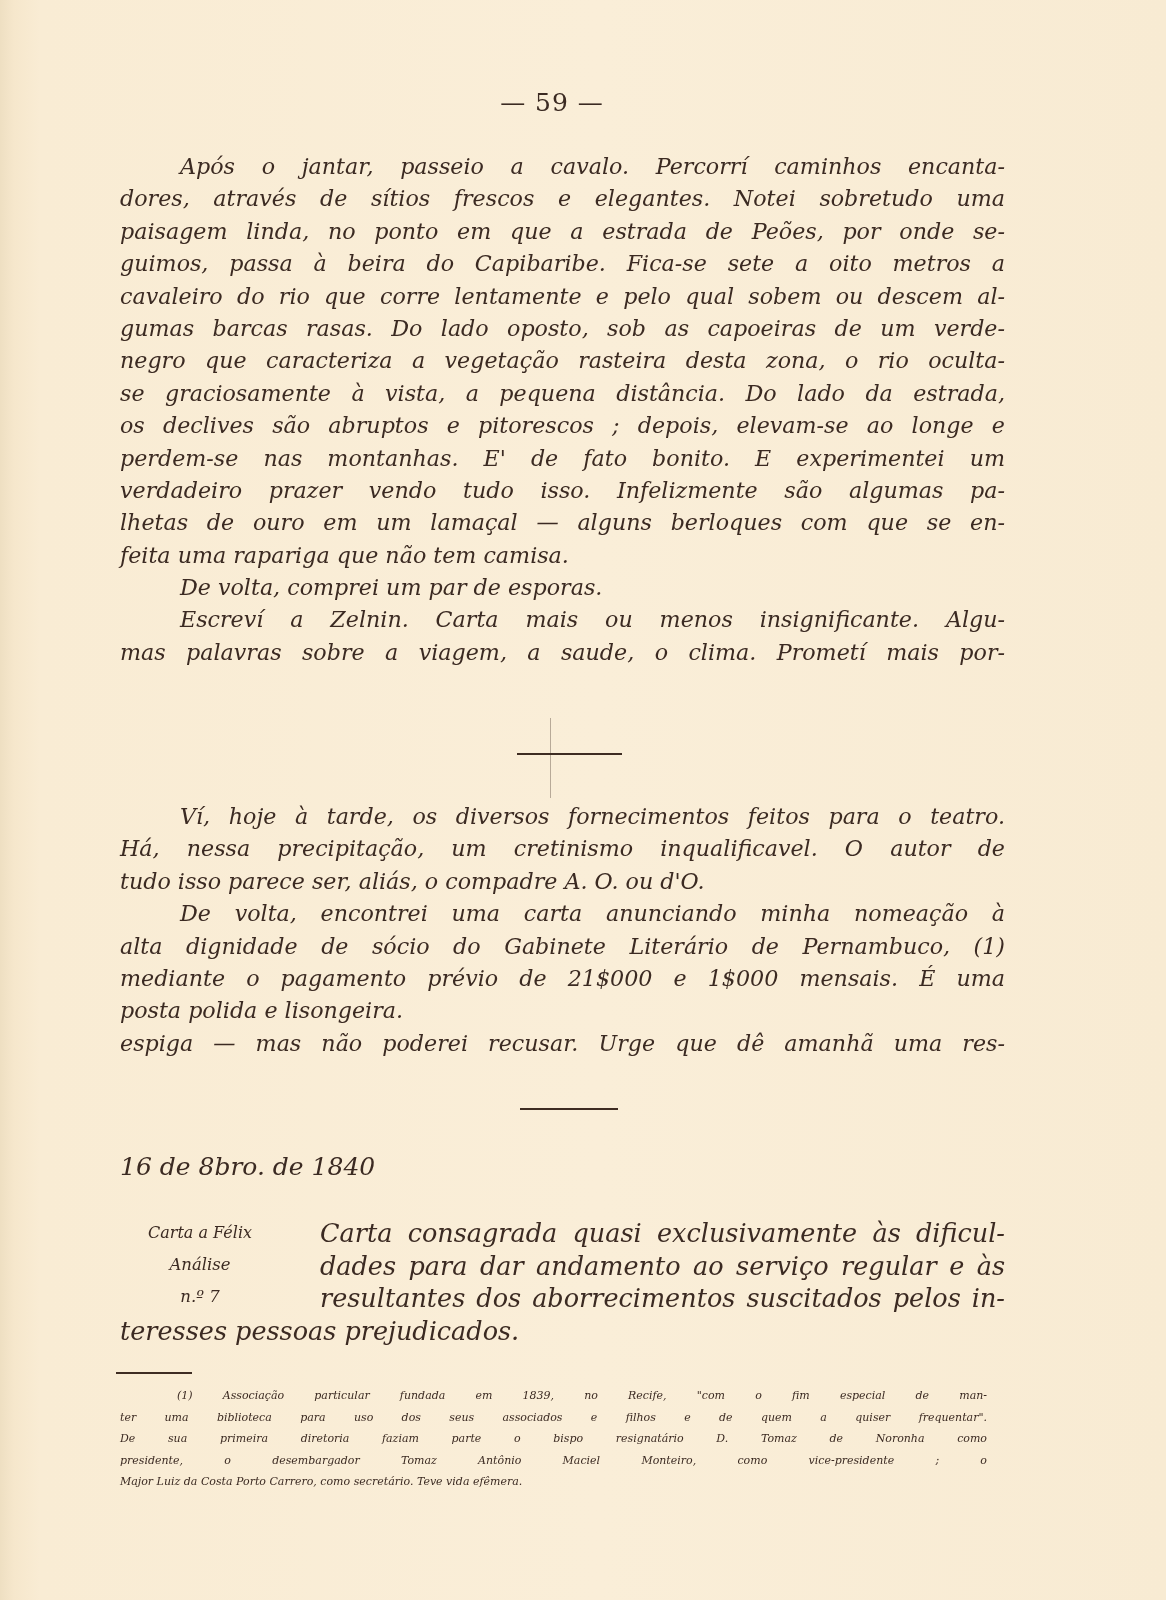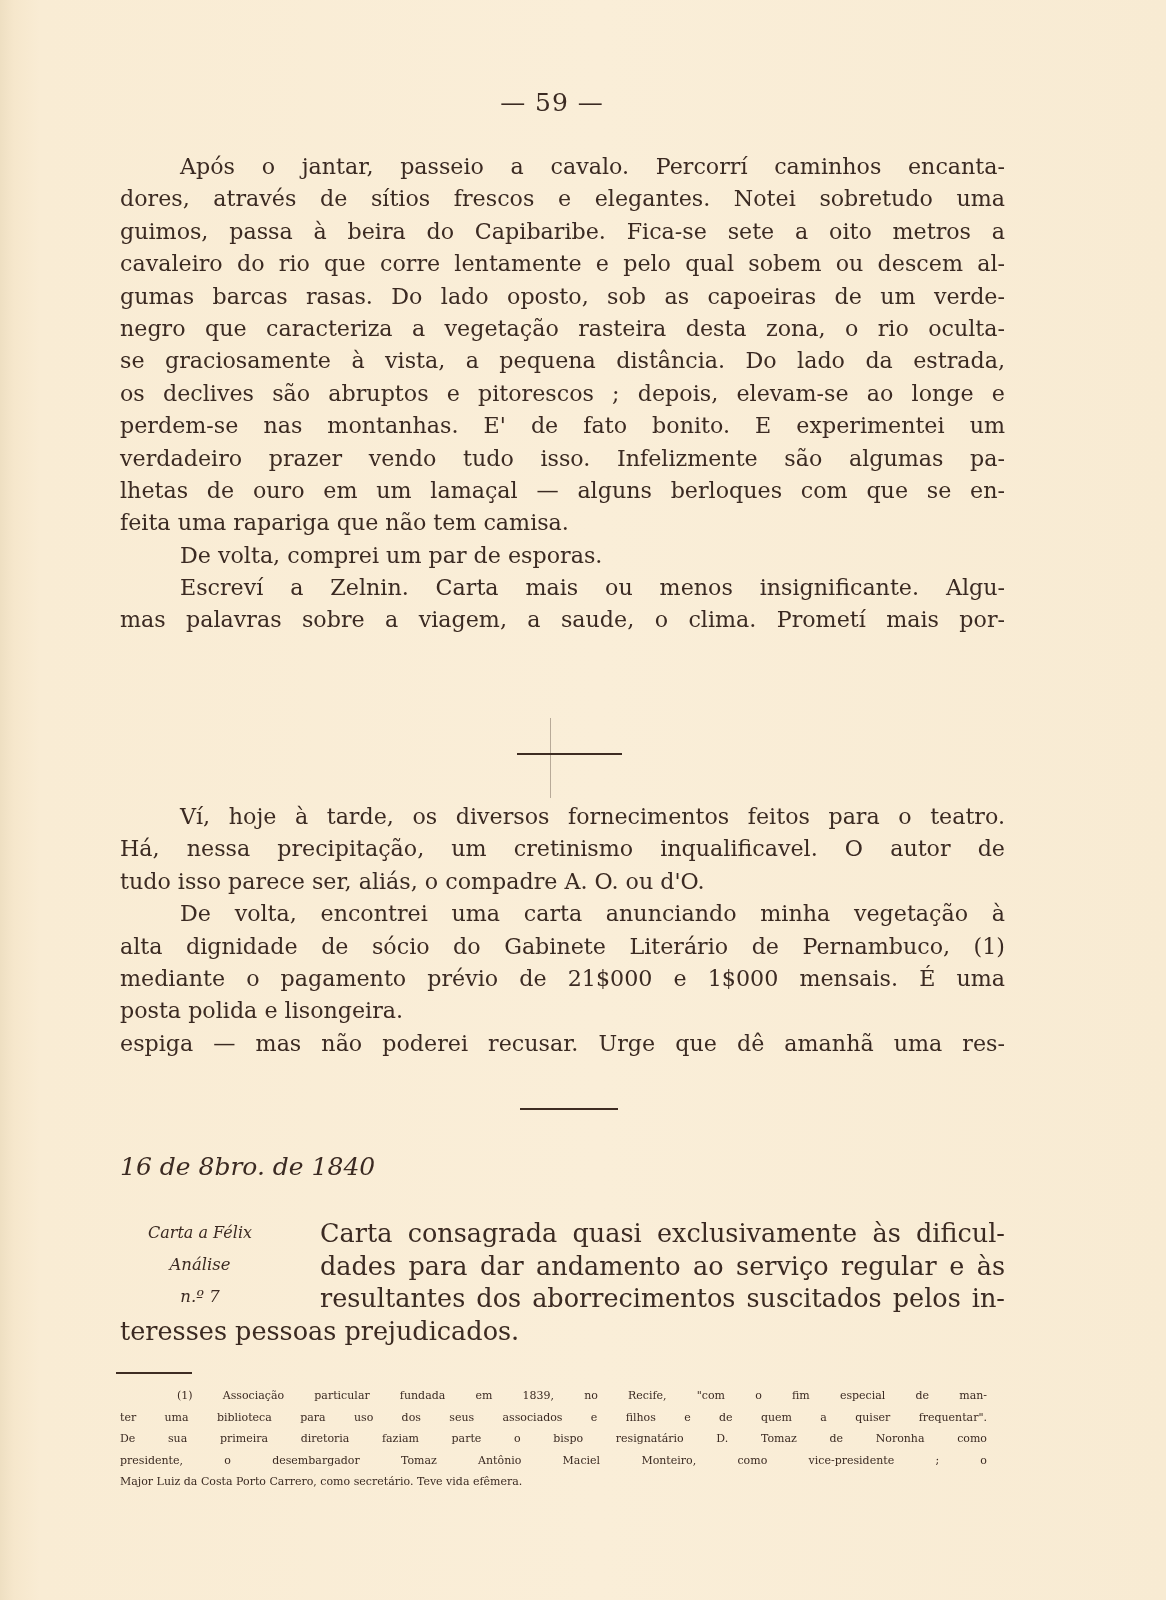--- a/index.html
+++ b/index.html
@@ -13,21 +13,21 @@
   }
   .page { position: absolute; left: 0; top: 0; width: 1166px; height: 1128px; }
   .page-number {
     position: absolute; top: 88px; left: 0; width: 1104px; text-align: center;
     font-size: 25px; letter-spacing: 1px; color: #3b2a22;
   }
   .body-block {
     position: absolute; left: 120px; width: 885px;
     font-size: 22.2px; line-height: 32.4px; color: #3b2a22;
   }
-  .line { display: block; white-space: nowrap; text-align: justify; text-align-last: justify; height: 32.4px; }
+  .line { display: block; white-space: nowrap; text-align: justify; text-align-last: justify; height: 32.4px; font-style: italic; }
   .line.last { text-align-last: left; }
   .line.indent { padding-left: 60px; }
   #block1 { top: 150px; }
   #block2 { top: 800px; }
   .rule {
     position: absolute; height: 2px; background: #3e2c22;
   }
   .rule-1 { left: 517px; top: 753px; width: 105px; }
   .rule-1-tick { position:absolute; left: 550px; top: 718px; width:1px; height: 80px; background: rgba(60,44,34,0.35); }
   .rule-2 { left: 520px; top: 1108px; width: 98px; height: 1.5px; }
@@ -59,20 +59,21 @@
 </head>
 <body>
 
 <div class="page">
 
   <div class="page-number">— 59 —</div>
 
   <div class="body-block" id="block1">
     <span class="line indent">Após o jantar, passeio a cavalo. Percorrí caminhos encanta-</span>
     <span class="line">dores, através de sítios frescos e elegantes. Notei sobretudo uma</span>
+    <span class="line">paisagem linda, no ponto em que a estrada de Peões, por onde se-</span>
     <span class="line">guimos, passa à beira do Capibaribe. Fica-se sete a oito metros a</span>
     <span class="line">cavaleiro do rio que corre lentamente e pelo qual sobem ou descem al-</span>
     <span class="line">gumas barcas rasas. Do lado oposto, sob as capoeiras de um verde-</span>
     <span class="line">negro que caracteriza a vegetação rasteira desta zona, o rio oculta-</span>
     <span class="line">se graciosamente à vista, a pequena distância. Do lado da estrada,</span>
     <span class="line">os declives são abruptos e pitorescos ; depois, elevam-se ao longe e</span>
     <span class="line">perdem-se nas montanhas. E' de fato bonito. E experimentei um</span>
     <span class="line">verdadeiro prazer vendo tudo isso. Infelizmente são algumas pa-</span>
     <span class="line">lhetas de ouro em um lamaçal — alguns berloques com que se en-</span>
     <span class="line last">feita uma rapariga que não tem camisa.</span>
@@ -81,21 +82,21 @@
     <span class="line">mas palavras sobre a viagem, a saude, o clima. Prometí mais por-</span>
   </div>
 
   <div class="rule-1-tick"></div>
   <div class="rule rule-1"></div>
 
   <div class="body-block" id="block2">
     <span class="line indent">Ví, hoje à tarde, os diversos fornecimentos feitos para o teatro.</span>
     <span class="line">Há, nessa precipitação, um cretinismo inqualificavel. O autor de</span>
     <span class="line last">tudo isso parece ser, aliás, o compadre A. O. ou d'O.</span>
-    <span class="line indent">De volta, encontrei uma carta anunciando minha vegetação à</span>
+    <span class="line indent">De volta, encontrei uma carta anunciando minha nomeação à</span>
     <span class="line">alta dignidade de sócio do Gabinete Literário de Pernambuco, (1)</span>
     <span class="line">mediante o pagamento prévio de 21$000 e 1$000 mensais. É uma</span>
     <span class="line last">posta polida e lisongeira.</span>
     <span class="line">espiga — mas não poderei recusar. Urge que dê amanhã uma res-</span>
   </div>
 
   <div class="rule rule-2"></div>
 
   <div class="date-heading">16 de 8bro. de 1840</div>
 

